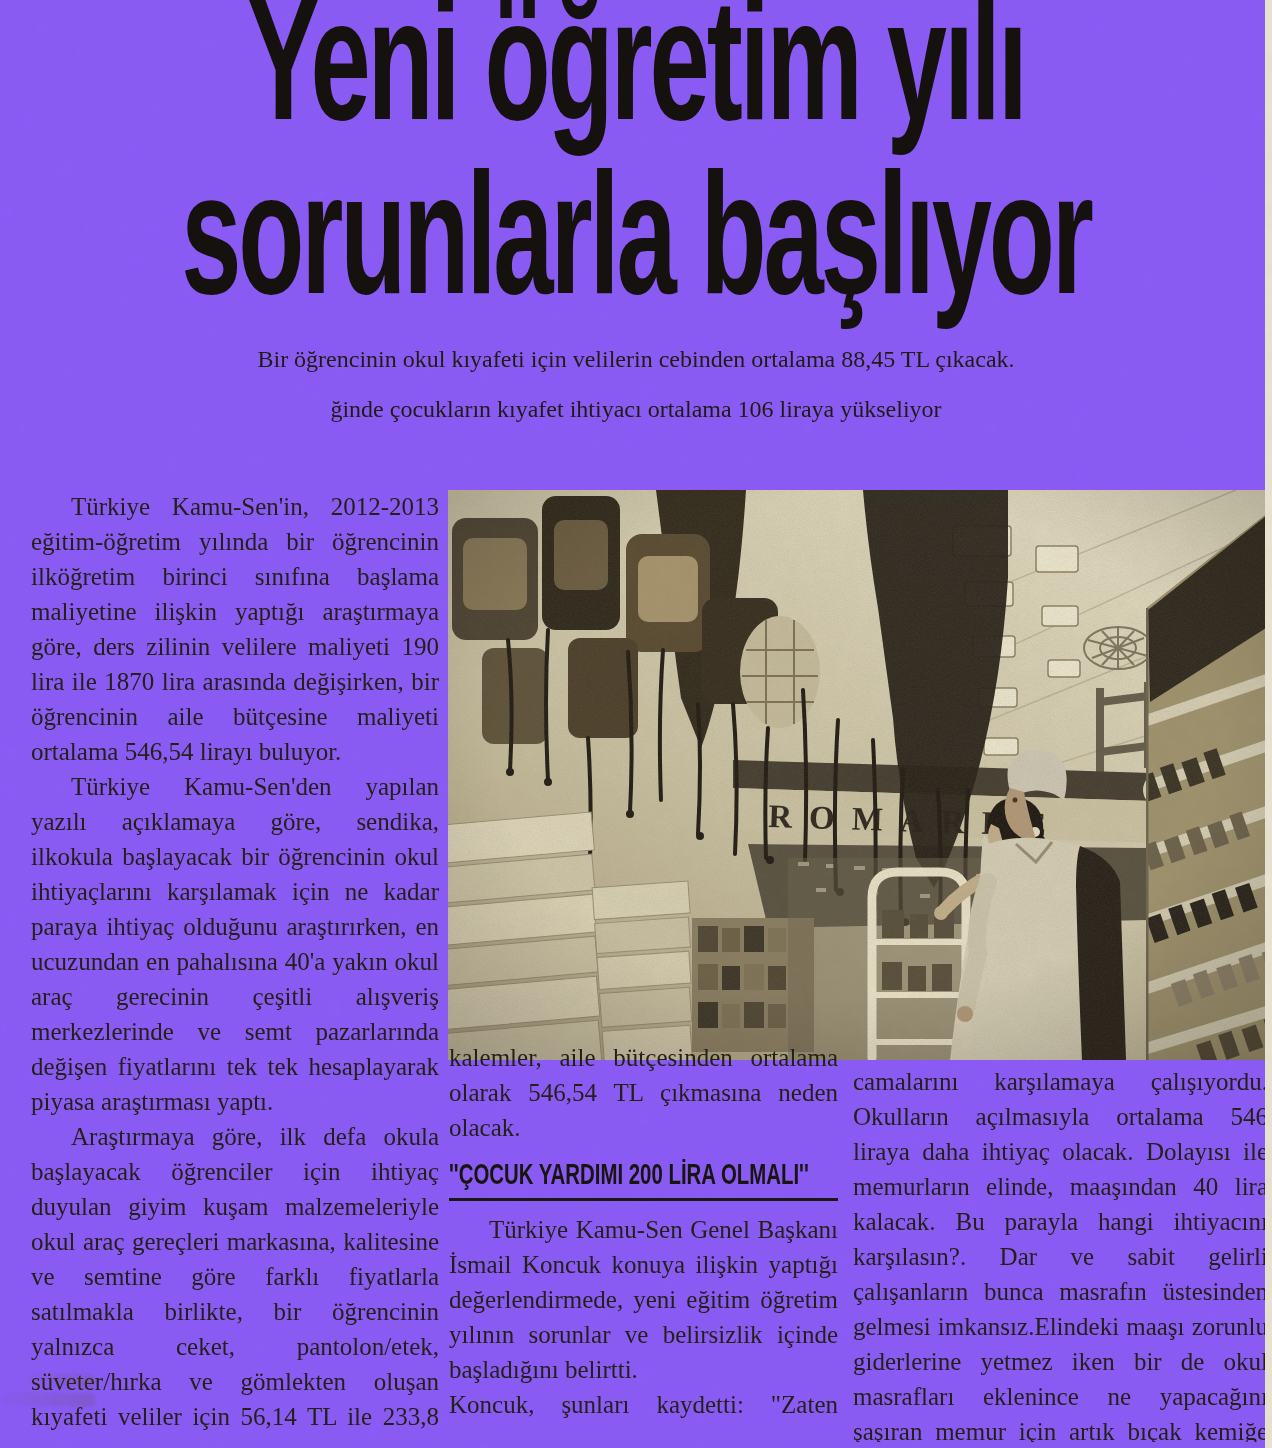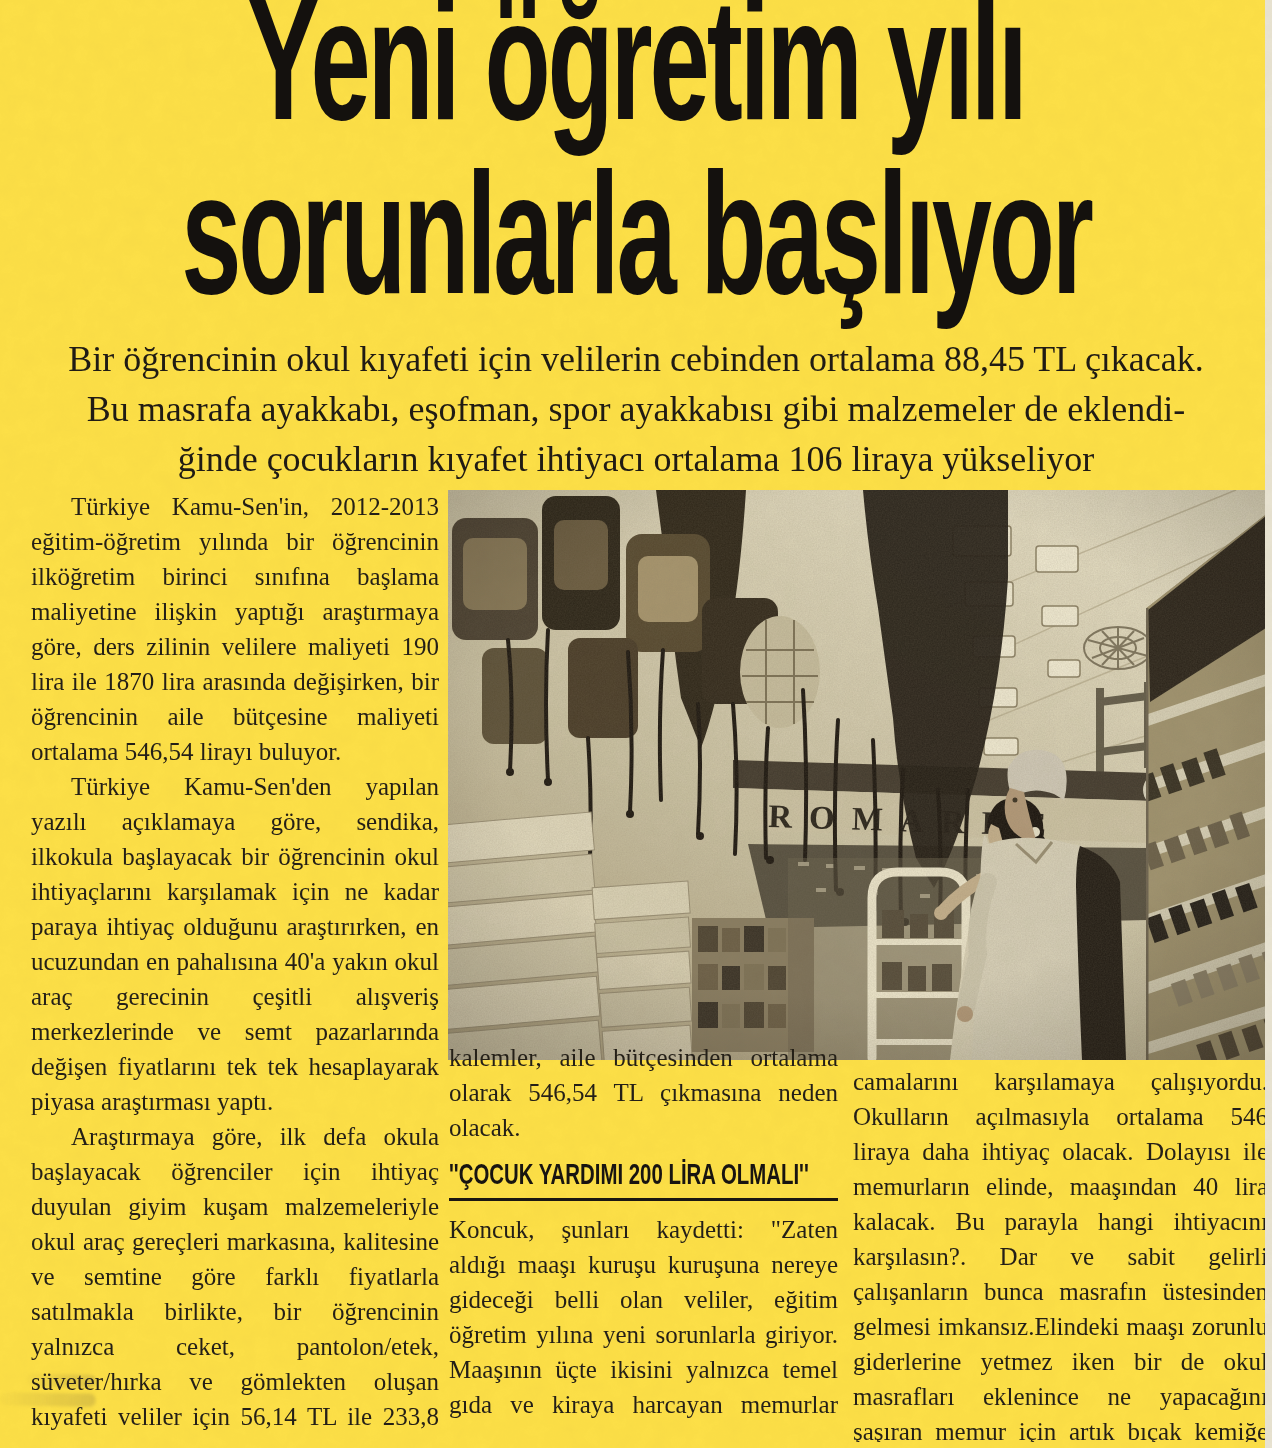--- a/index.html
+++ b/index.html
@@ -1,34 +1,34 @@
 <!DOCTYPE html>
 <html lang="tr"><head>
 <meta charset="utf-8">
 <style>
   html,body { margin:0; padding:0; background:#888; }
   .page {
     position:relative; width:1272px; height:1448px; margin:0 auto;
-    background:#fde047; overflow:hidden; color:#1b1712;
+    background:#8b5cf6; overflow:hidden; color:#1b1712;
     font-family:"Liberation Serif","DejaVu Serif",serif;
   }
   .texture { position:absolute; inset:0; pointer-events:none; opacity:.45; mix-blend-mode:multiply; }
   .edge-strip { position:absolute; top:0; right:0; width:7px; height:100%; background:#e9e4d3; }
 
   
   .headline { position:absolute; top:-16px; left:0; width:100%; text-align:center;
     font-family:"Liberation Sans","DejaVu Sans",sans-serif; font-weight:bold; color:#14110e; }
   .hl-line { display:flex; justify-content:center; height:152px; }
   .hl-line span { display:inline-block; white-space:nowrap; font-size:172px; line-height:150px;
     letter-spacing:-5px; transform:scaleX(.63); transform-origin:center top; }
   .hl-line.l2 { margin-top:22px;justify-content:center; }
 
   
   .deck { position:absolute; top:334px; left:40px; width:1192px; text-align:center;
-    font-size:36px; line-height:50px; color:#201b14; }
+    font-size:24px; line-height:50px; color:#201b14; }
 
   
   .col { position:absolute; font-size:25px; line-height:35px; text-align:justify; color:#241f17; }
   .col p { margin:0; }
   .col p.indent { text-indent:40px; }
   .col-left  { left:31px;  top:489px;  width:408px; height:952px; overflow:hidden; }
   .col-mid   { left:449px; top:1040px; width:389px; height:378px; overflow:hidden; }
   .col-right { left:853px; top:1064px; width:415px; height:378px; overflow:hidden; }
 
   .subhead { margin:11px 0 0; font-family:"Liberation Sans","DejaVu Sans",sans-serif;
@@ -56,21 +56,20 @@
     <div class="hl-line l1">
         <span>Yeni öğretim yılı</span>
       </div>
     <div class="hl-line l2">
         <span>sorunlarla başlıyor</span>
       </div>
   </div>
 
   <div class="deck">
     <div>Bir öğrencinin okul kıyafeti için velilerin cebinden ortalama 88,45 TL çıkacak.</div>
-    <div>Bu masrafa ayakkabı, eşofman, spor ayakkabısı gibi malzemeler de eklendi-</div>
     <div>ğinde çocukların kıyafet ihtiyacı ortalama 106 liraya yükseliyor</div>
   </div>
 
   <div class="col col-left">
     <p class="indent">Türkiye Kamu-Sen'in, 2012-2013 eğitim-öğretim yılında bir öğrencinin ilköğretim birinci sınıfına başlama maliyetine ilişkin yaptığı araştırmaya göre, ders zilinin velilere maliyeti 190 lira ile 1870 lira arasında değişirken, bir öğrencinin aile bütçesine maliyeti ortalama 546,54 lirayı buluyor.</p>
     <p class="indent">Türkiye Kamu-Sen'den yapılan yazılı açıklamaya göre, sendika, ilkokula başlayacak bir öğrencinin okul ihtiyaçlarını karşılamak için ne kadar paraya ihtiyaç olduğunu araştırırken, en ucuzundan en pahalısına 40'a yakın okul araç gerecinin çeşitli alışveriş merkezlerinde ve semt pazarlarında değişen fiyatlarını tek tek hesaplayarak piyasa araştırması yaptı.</p>
     <p class="indent">Araştırmaya göre, ilk defa okula başlayacak öğrenciler için ihtiyaç duyulan giyim kuşam malzemeleriyle okul araç gereçleri markasına, kalitesine ve semtine göre farklı fiyatlarla satılmakla birlikte, bir öğrencinin yalnızca ceket, pantolon/etek, süveter/hırka ve gömlekten oluşan kıyafeti veliler için 56,14 TL ile 233,8 liralık ek bir maliyet anlamına geliyor.</p>
 
   </div>
 
@@ -354,20 +353,21 @@
 
       <rect width="818" height="570" filter="url(#pgrain)" opacity="0.5"></rect>
       <rect width="818" height="570" fill="url(#vig)"></rect>
     </svg>
   </div>
 
   <div class="col col-mid">
     <p>kalemler, aile bütçesinden ortalama olarak 546,54 TL çıkmasına neden olacak.</p>
     <h3 class="subhead">''ÇOCUK YARDIMI 200 LİRA OLMALI''</h3>
     <div class="subhead-rule"></div>
+    <p class="indent">Türkiye Kamu-Sen Genel Başkanı İsmail Koncuk konuya ilişkin yaptığı değerlendirmede, yeni eğitim öğretim yılının sorunlar ve belirsizlik içinde başladığını belirtti.</p>
     <p>Koncuk, şunları kaydetti: "Zaten aldığı maaşı kuruşu kuruşuna nereye gideceği belli olan veliler, eğitim öğretim yılına yeni sorunlarla giriyor. Maaşının üçte ikisini yalnızca temel gıda ve kiraya harcayan memurlar aylık 586 TL ile ailenin yol, telefon, giyim, temizlik, elektrik, su gibi zorunlu har-</p>
   </div>
 
   <div class="col col-right">
     <p>camalarını karşılamaya çalışıyordu. Okulların açılmasıyla ortalama 546 liraya daha ihtiyaç olacak. Dolayısı ile memurların elinde, maaşından 40 lira kalacak. Bu parayla hangi ihtiyacını karşılasın?. Dar ve sabit gelirli çalışanların bunca masrafın üstesinden gelmesi imkansız.Elindeki maaşı zorunlu giderlerine yetmez iken bir de okul masrafları eklenince ne yapacağını şaşıran memur için artık bıçak kemiğe dayandı. Memurlara yapılan çocuk yardımı, göstermelik olmaktan öteye gidemiyor. Bu nedenle şu anda kamu görevlilerine çocukların yaşına göre 18 ile 36 lira arasında verilen çocuk parası, en az aylık 200 lira olmalıdır."</p>
   </div>
 
   <div class="bleed">
     <div class="b1"></div>
     <div class="b2"></div>

